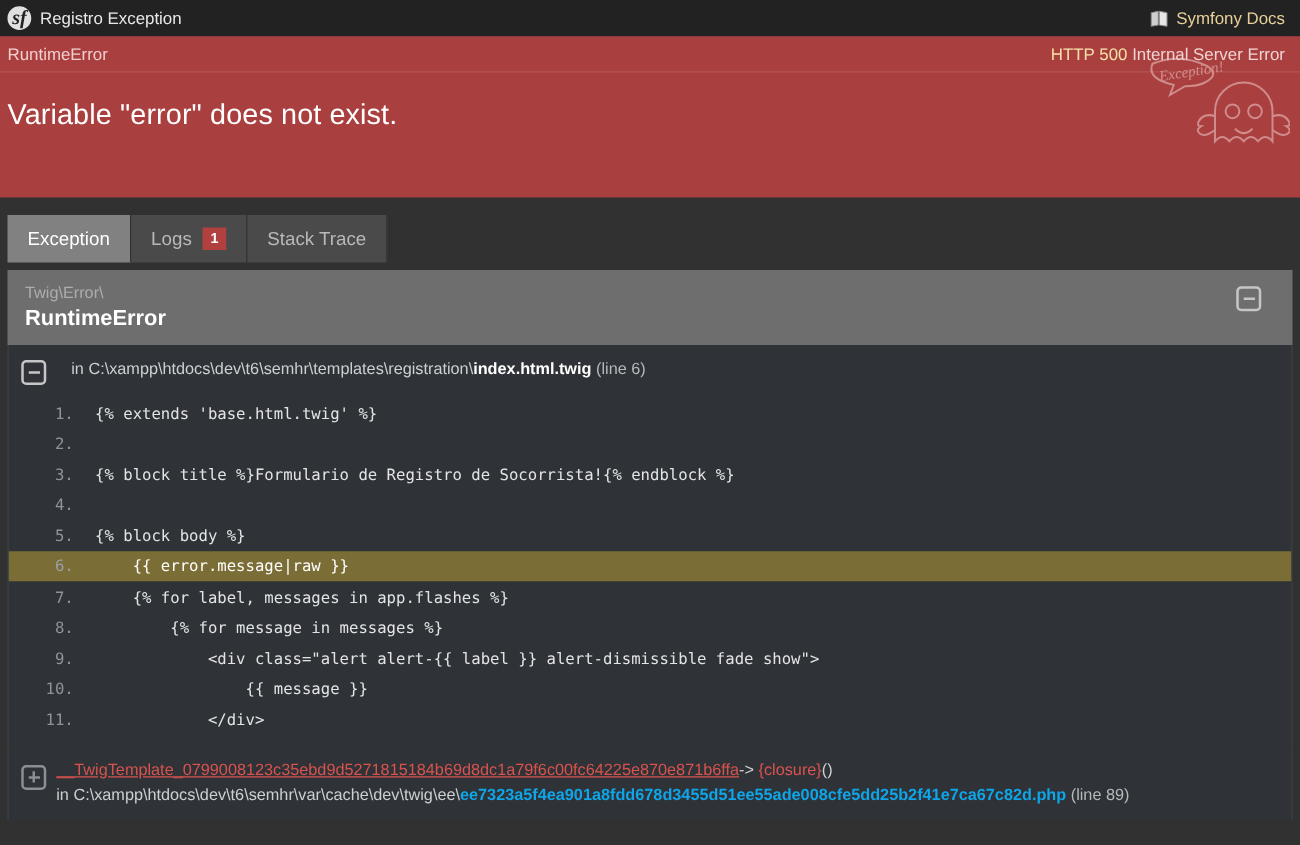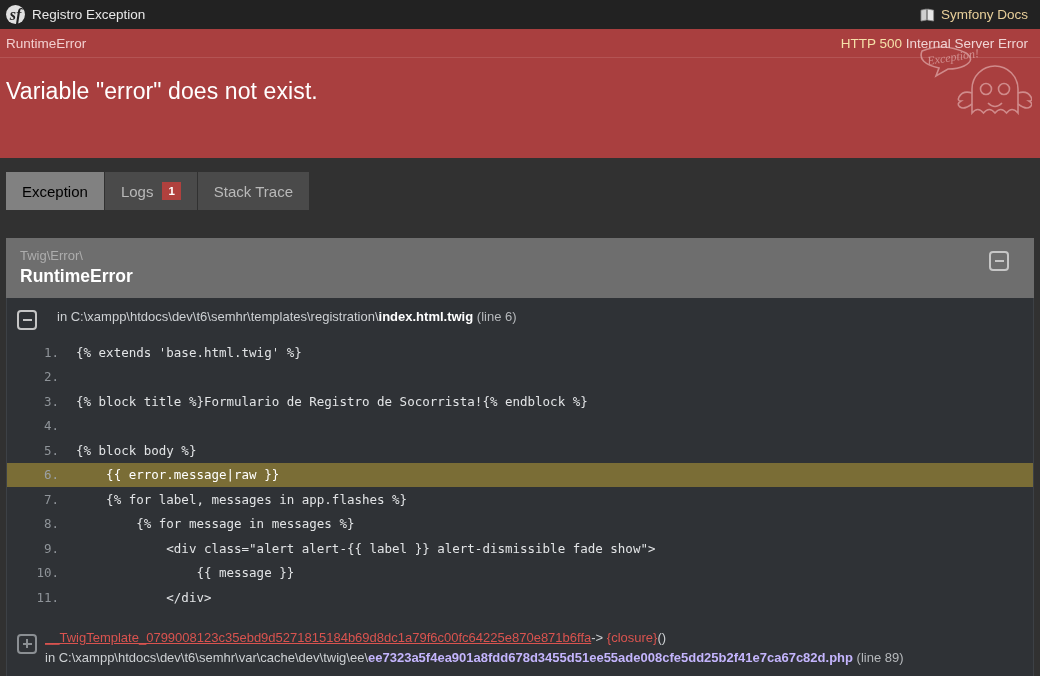--- a/index.html
+++ b/index.html
@@ -80,35 +80,35 @@
   .tab {
     display: flex; align-items: center; gap: 9px;
     padding: 0 16px;
     height: 38px;
     font-size: 15px;
     color: #b9b9b9;
     background: #4a4a4a;
     cursor: pointer;
     border-right: 1px solid #313131;
   }
-  .tab.active { background: #818181; color: #000000; }
+  .tab.active { background: #818181; color: #ffffff; }
   .badge {
     background: #b0413e; color: #fff;
     font-size: 11.5px; font-weight: bold;
     padding: 2px 6px;
     min-width: 18px; text-align: center;
     line-height: 14px;
   }
 
   
   .card { margin: 0 6px; }
   .card-head {
     background: #6e6e6e;
     padding: 9px 25px 11px 14px;
-    display: flex; align-items: flex-start; justify-content: space-between; margin-top: 22px;
+    display: flex; align-items: flex-start; justify-content: space-between;
   }
   .ns { color: #adadad; font-size: 13px; line-height: 18px; }
   .clsname {
     color: #ffffff; font-size: 17.5px; font-weight: bold;
     line-height: 22px;
   }
   .toggle-box {
     width: 20px; height: 20px;
     border: 2px solid #c6c6c6;
     border-radius: 4px;
@@ -174,21 +174,21 @@
     overflow: hidden;
   }
   .call-line .tpl { color: #d9534f; text-decoration: underline; cursor: pointer; }
   .call-line .arrow { color: #cdd0d3; }
   .call-line .closure { color: #d9534f; font-weight: normal; }
   .call-line .parens { color: #cdd0d3; }
   .path-line {
     color: #cdd0d3; font-size: 13px; line-height: 20px; white-space: nowrap;
     overflow: hidden;
   }
-  .path-line b { color: #c4b5fd; }
+  .path-line b { color: #0ea5e9; }
   .path-line .lineno { color: #b6b9bc; }
 </style>
 </head>
 <body>
 
 <div class="topbar">
   <div class="brand">
     <span class="sf-logo">sf</span>
     <span>Registro Exception</span>
   </div>

